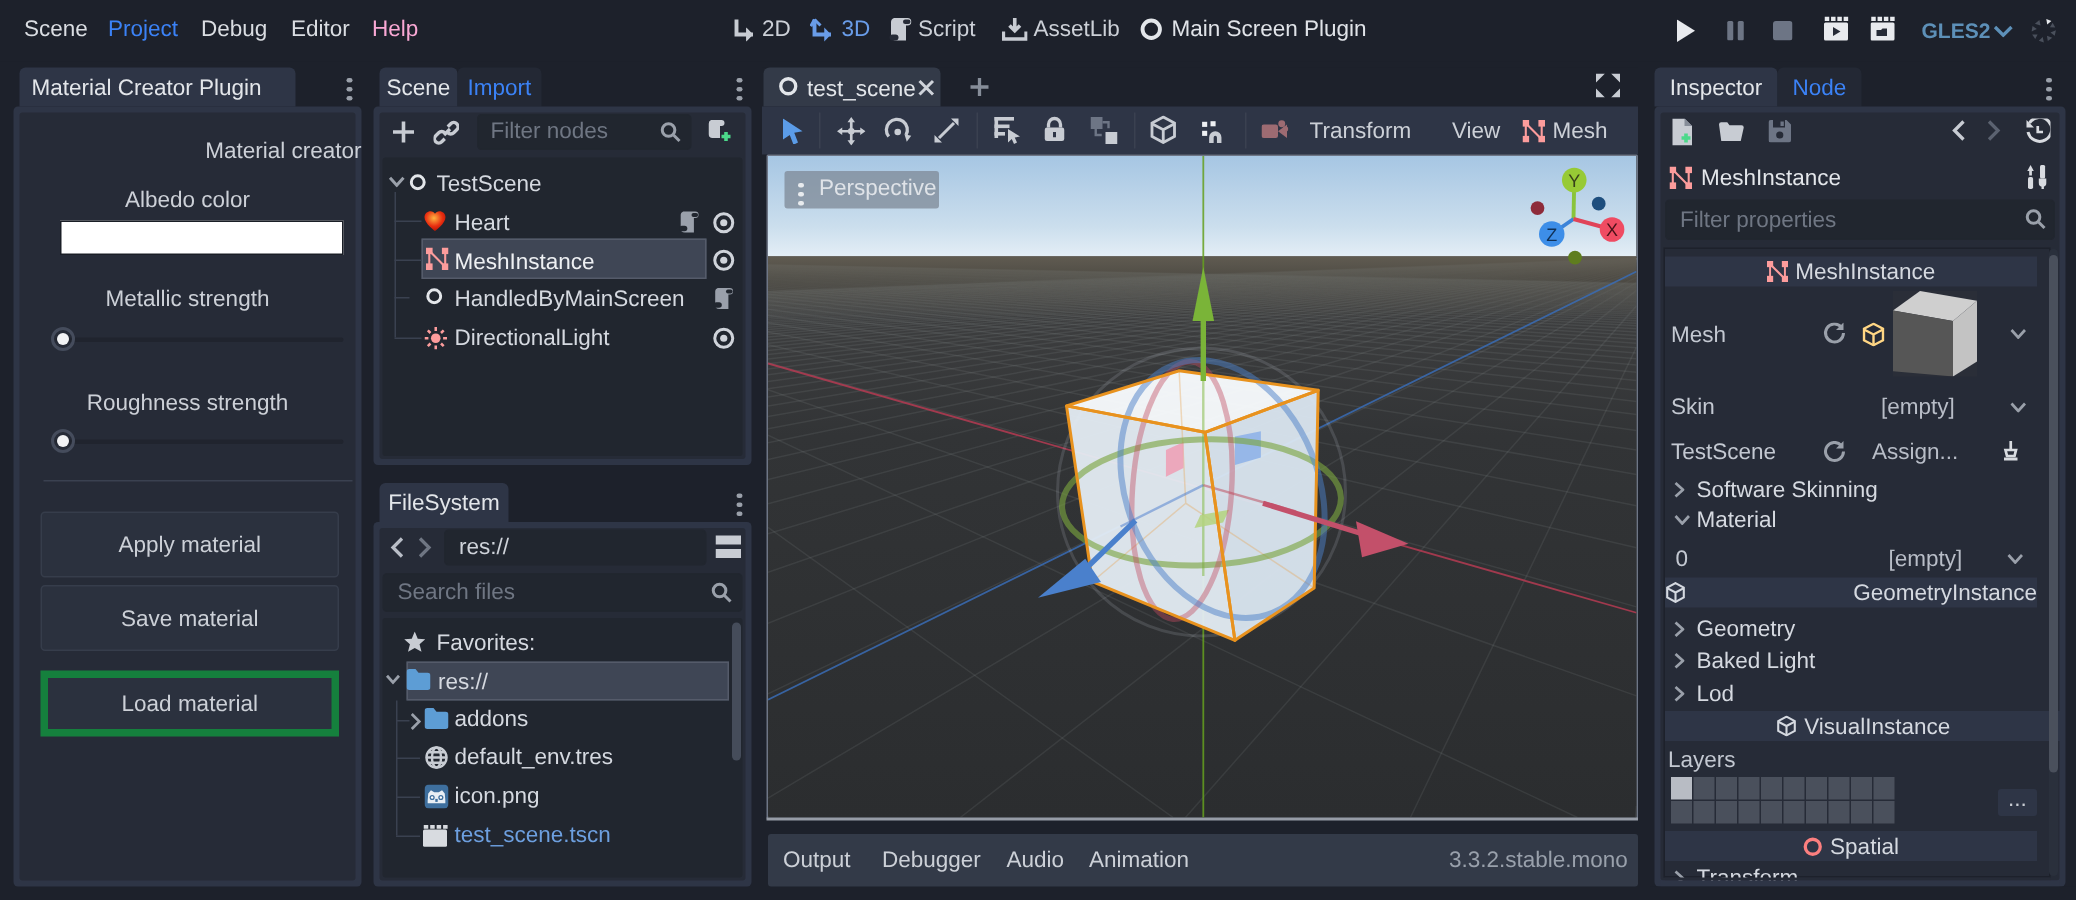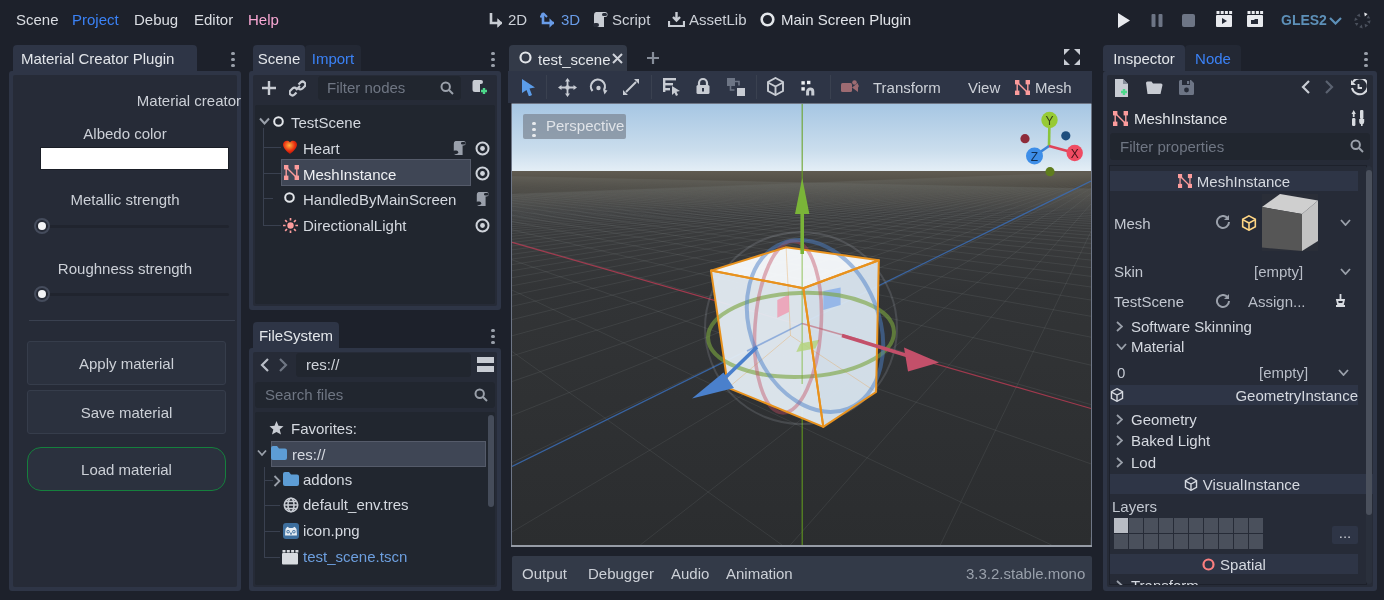--- a/index.html
+++ b/index.html
@@ -112,21 +112,21 @@
  <div class="abs" style="left:28px;top:154px;width:192px;height:3px;background:#20242e;border-radius:2px"></div>
  <div class="abs" style="left:25px;top:147px;width:16px;height:16px;border-radius:50%;border:2px solid #454c5c;box-sizing:border-box"></div>
     <div class="abs" style="left:29px;top:151px;width:8px;height:8px;border-radius:50%;background:#f2f3f5"></div>
  <div class="abs" style="left:0;top:189px;width:232px;text-align:center;color:#ccd0d7">Roughness strength</div>
  <div class="abs" style="left:28px;top:222px;width:192px;height:3px;background:#20242e;border-radius:2px"></div>
  <div class="abs" style="left:25px;top:215px;width:16px;height:16px;border-radius:50%;border:2px solid #454c5c;box-sizing:border-box"></div>
     <div class="abs" style="left:29px;top:219px;width:8px;height:8px;border-radius:50%;background:#f2f3f5"></div>
  <div class="abs" style="left:20px;top:249px;width:206px;height:1px;background:#3a4150"></div>
  <div class="abs" style="left:18px;top:319px;width:199px;height:44px;background:#2b313e;border:1px solid #363d4b;border-radius:3px;display:flex;align-items:center;justify-content:center;color:#ccd0d7">Save material</div>
  <div class="abs" style="left:18px;top:270px;width:199px;height:44px;background:#2b313e;border:1px solid #363d4b;border-radius:3px;display:flex;align-items:center;justify-content:center;color:#ccd0d7">Apply material</div>
- <div class="abs" style="left:18px;top:376px;width:199px;height:44px;background:#2b313e;border:1px solid #15803d;border-radius:14px;display:flex;align-items:center;justify-content:center;color:#ccd0d7">Load material</div>
+ <div class="abs" style="left:18px;top:376px;width:199px;height:44px;background:#2b313e;border:5px solid #15803d;border-radius:0;display:flex;align-items:center;justify-content:center;color:#ccd0d7">Load material</div>
 </div>
 
 <div class="tab" style="left:253px;top:45px;width:52px">Scene</div>
 <div class="tab off" style="left:305px;top:45px;width:56px">Import</div>
 <div class="dots" style="left:491px;top:49px">
     <i></i>
     <i></i>
     <i></i>
   </div>
 <div class="dock" style="left:249px;top:71px;width:252px;height:239px">

